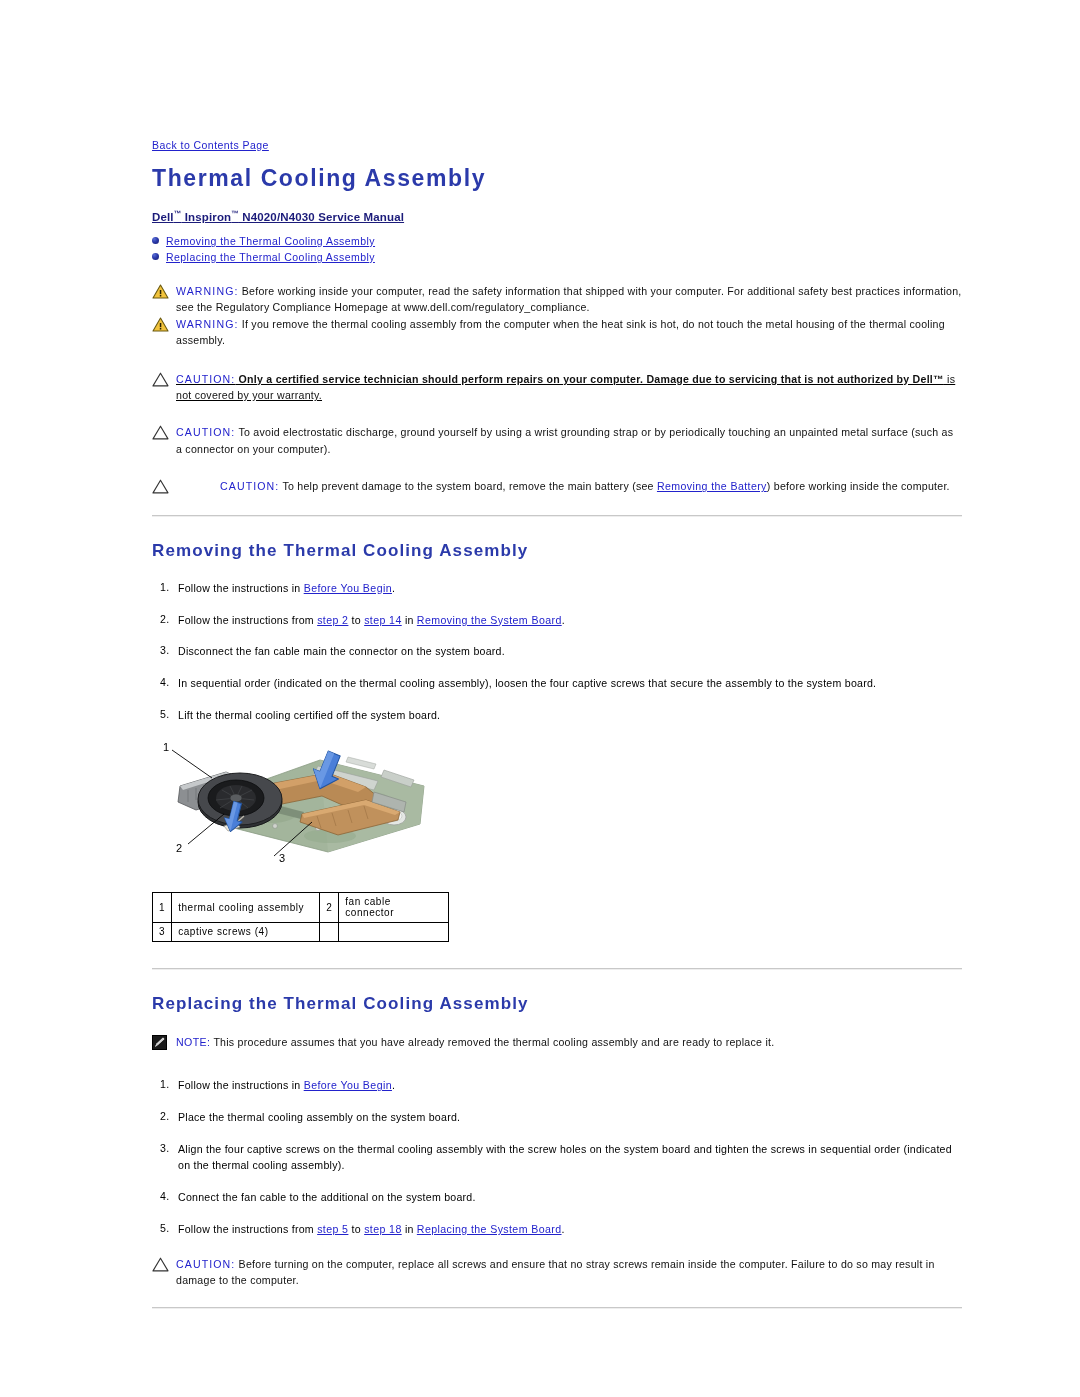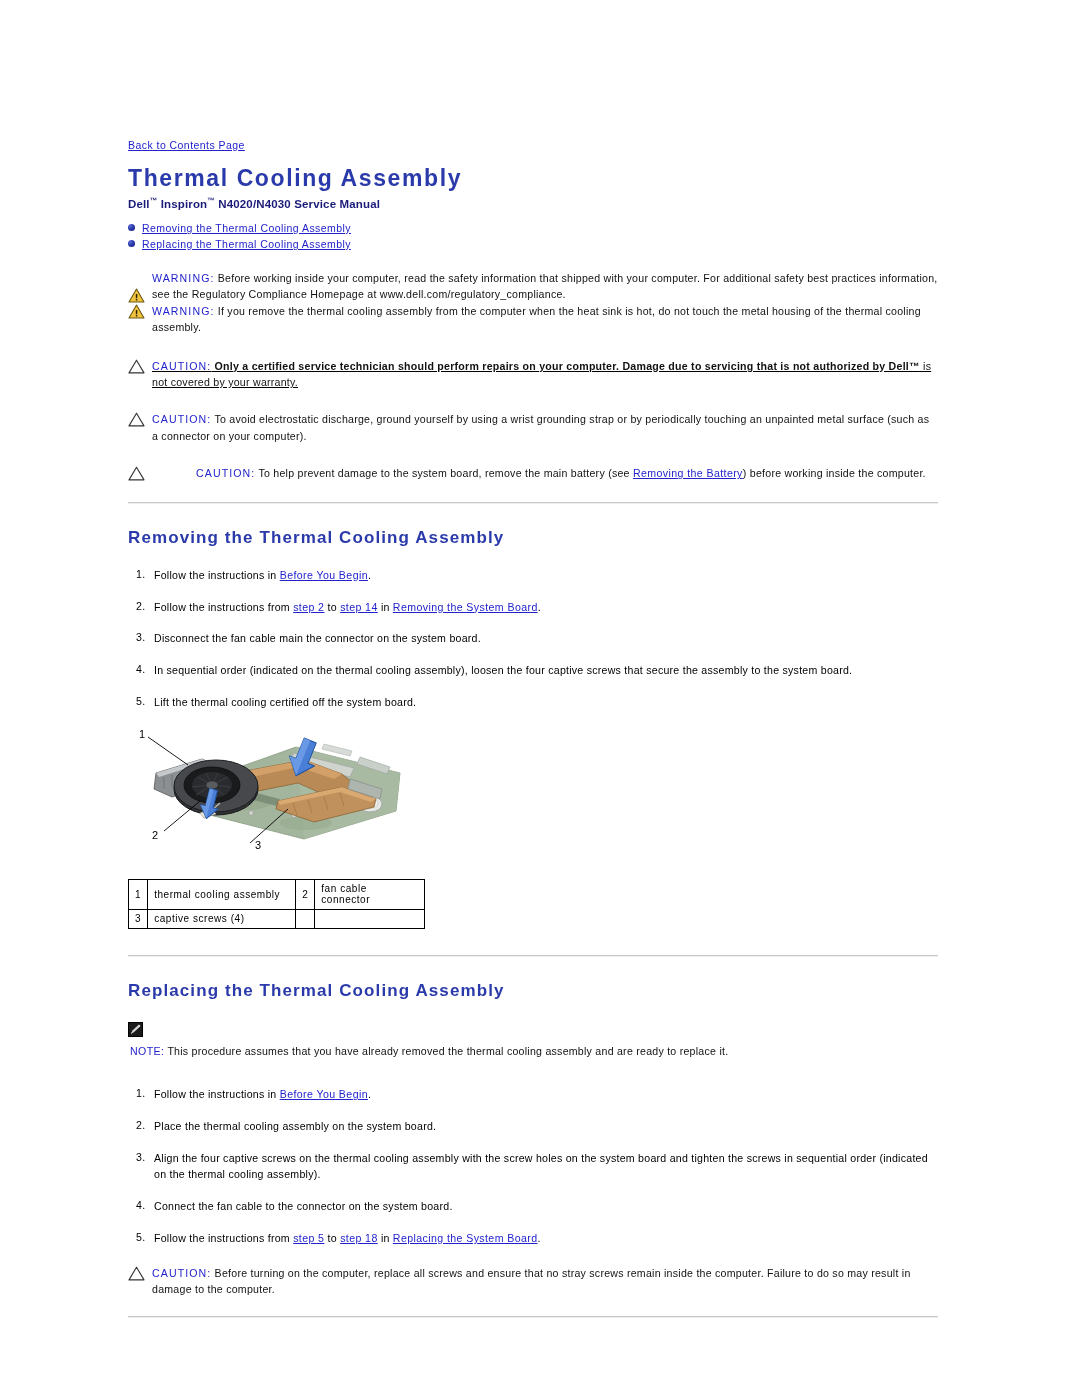--- a/index.html
+++ b/index.html
@@ -12,21 +12,21 @@
   body {
     width: 1080px;
     height: 1397px;
     font-family: "Liberation Sans", sans-serif;
     color: #000000;
     position: relative;
     overflow: hidden;
   }
   .page {
     position: absolute;
-    left: 128px;
+    left: 152px;
     top: 0;
     width: 810px;
   }
 
   
   .backlink {
     margin-top: 139px;
     font-size: 10.5px;
     color: #2222cc;
     text-decoration: underline;
@@ -38,25 +38,26 @@
   
   .doc-title {
     margin-top: 13px;
     font-size: 23px;
     font-weight: bold;
     color: #2b3aaa;
     letter-spacing: 1.6px;
     line-height: 1.05;
   }
   .doc-subtitle {
-    margin-top: 6px;
+    margin-top: 19px;
     font-size: 11.5px;
     font-weight: bold;
     color: #1b1b7a;
     letter-spacing: .15px;
+    text-decoration: underline;
   }
   .doc-subtitle sup { font-size: 7.5px; vertical-align: super; }
 
   
   .jumplist { margin-top: 12px; }
   .jump-row {
     display: flex;
     align-items: center;
     margin-bottom: 4px;
   }
@@ -185,21 +186,21 @@
       <span class="bullet"></span>
       <span class="jump-link">Removing the Thermal Cooling Assembly</span>
     </div>
     <div class="jump-row">
       <span class="bullet"></span>
       <span class="jump-link">Replacing the Thermal Cooling Assembly</span>
     </div>
   </div>
 
   
-  <div class="admon" style="margin-top:20px;align-items:flex-end;">
+  <div class="admon" style="margin-top:20px;">
     <div class="icon-slot">
       <svg class="tri" width="17" height="15" viewBox="0 0 17 15">
         <polygon points="8.5,1 16,14 1,14" fill="#f2c33c" stroke="#6b5a10" stroke-width="1.1" stroke-linejoin="round"></polygon>
         <rect x="7.8" y="6" width="1.5" height="4.2" fill="#2a2205"></rect>
         <rect x="7.8" y="11" width="1.5" height="1.5" fill="#2a2205"></rect>
       </svg>
     </div>
     <div class="body"><span class="lead-warn">WARNING:</span><span> Before working inside your computer, read the safety information that shipped with your computer. For additional safety best practices information, see the Regulatory Compliance Homepage at www.dell.com/regulatory_compliance.</span></div>
   </div>
 
@@ -388,21 +389,21 @@
         <td class="lbl-b empty"></td>
       </tr>
     </tbody>
   </table>
 
   <hr class="rule" style="margin-top:26px;">
 
   
   <div class="sec-head">Replacing the Thermal Cooling Assembly</div>
 
-  <div class="admon" style="margin-top:20px;flex-direction:column;">
+  <div class="admon" style="margin-top:20px;">
     <div class="icon-slot">
       <svg class="tri" width="15" height="15" viewBox="0 0 15 15">
         <rect x="0.5" y="0.5" width="14" height="14" fill="#1a1a1a" stroke="#000000" stroke-width="1"></rect>
         <polygon points="3,12 4.5,8.5 11,2.5 12.5,4 6,10 " fill="#f5f5f5"></polygon>
         <polygon points="3,12 4.5,8.5 5.6,9.6" fill="#bfbfbf"></polygon>
         <line x1="5" y1="9.4" x2="11.3" y2="3.4" stroke="#9a9a9a" stroke-width=".7"></line>
       </svg>
     </div>
     <div class="body"><span class="lead-note">NOTE:</span><span> This procedure assumes that you have already removed the thermal cooling assembly and are ready to replace it.</span></div>
   </div>
@@ -418,21 +419,21 @@
       <div class="step-txt">Place the thermal cooling assembly on the system board.</div>
     </div>
 
     <div class="step">
       <div class="step-num">3.</div>
       <div class="step-txt">Align the four captive screws on the thermal cooling assembly with the screw holes on the system board and tighten the screws in sequential order (indicated on the thermal cooling assembly).</div>
     </div>
 
     <div class="step">
       <div class="step-num">4.</div>
-      <div class="step-txt">Connect the fan cable to the connector on the system board.</div>
+      <div class="step-txt">Connect the fan cable to the additional on the system board.</div>
     </div>
 
     <div class="step">
       <div class="step-num">5.</div>
       <div class="step-txt"><span>Follow the instructions from </span><span class="inline-link">step 5</span><span> to </span><span class="inline-link">step 18</span><span> in </span><span class="inline-link">Replacing the System Board</span><span>.</span></div>
     </div>
   </div>
 
   
   <div class="admon" style="margin-top:18px;">

